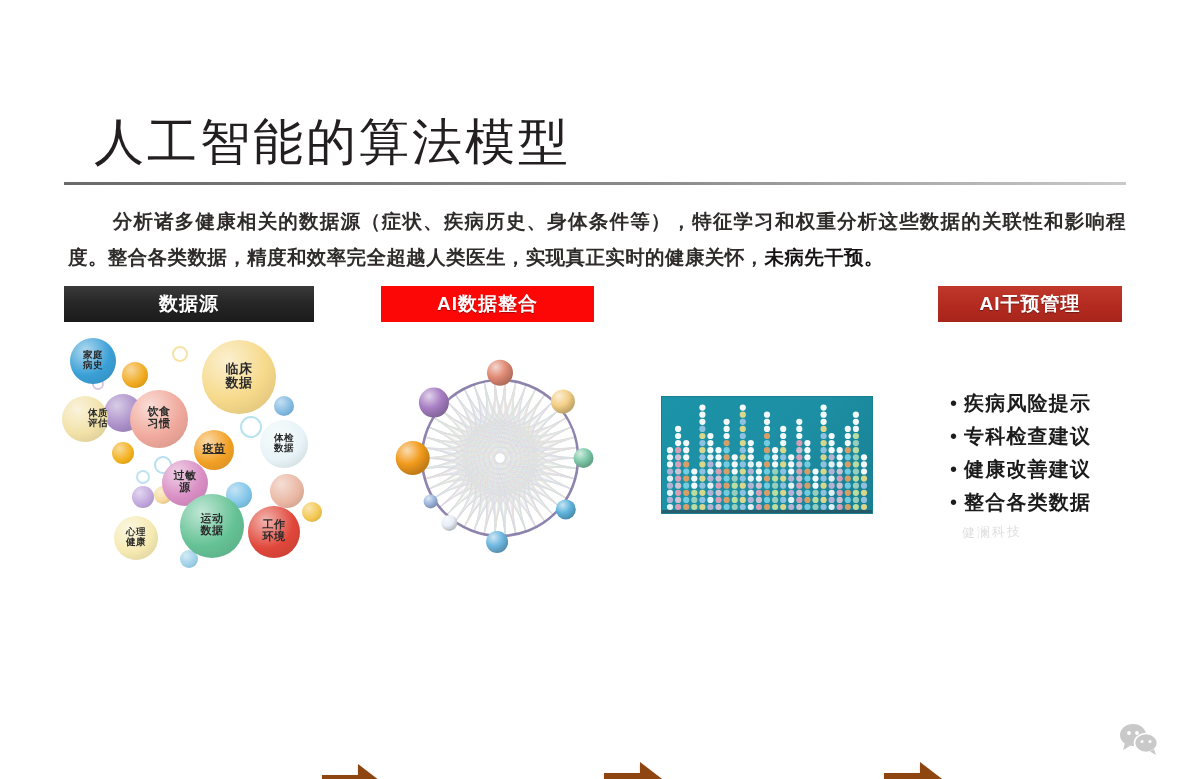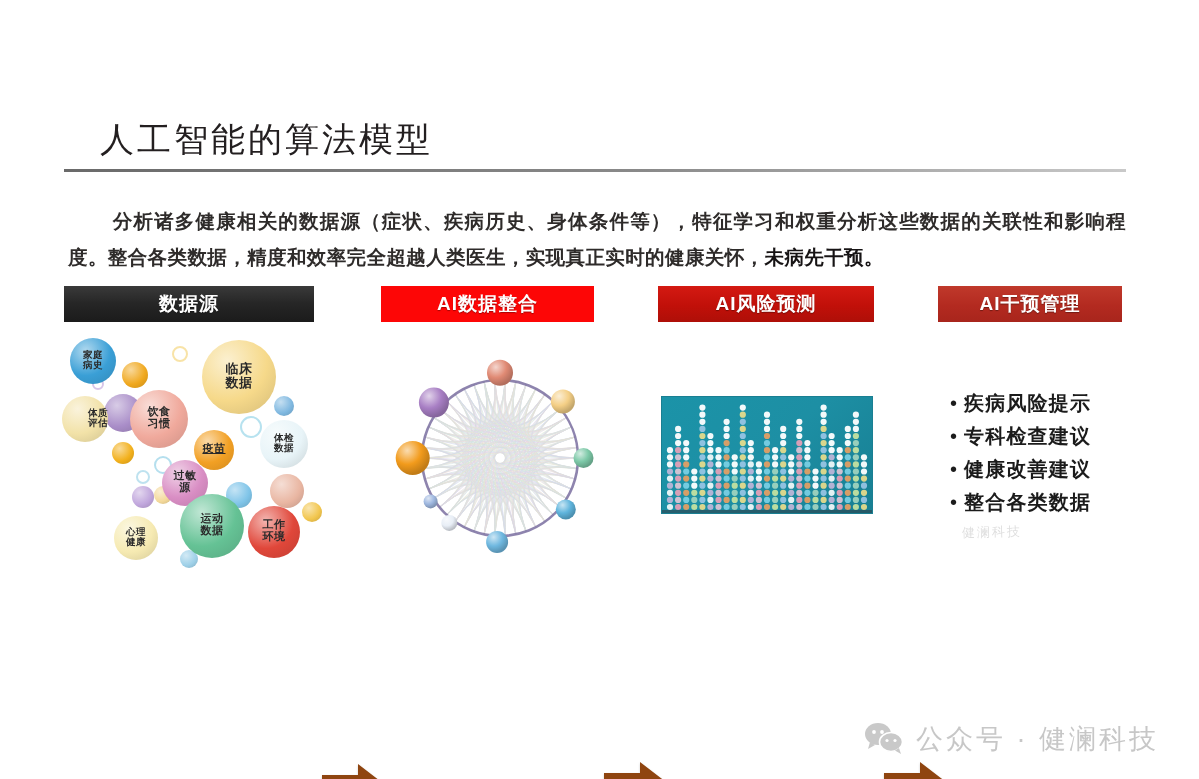--- a/index.html
+++ b/index.html
@@ -23,27 +23,27 @@
   }
 
   
   .title-block {
     position: absolute;
     left: 64px;
     top: 112px;
     width: 1062px;
   }
   .slide-title {
-    font-size: 34px;
+    font-size: 50px;
     font-weight: 400;
     color: #231f20;
     letter-spacing: 3px;
     line-height: 1.15;
     padding-left: 28px;
-    margin: 8px;
+    margin: 2px;
     font-family: "Liberation Sans", "DejaVu Sans", sans-serif;
   }
   .title-rule {
     margin-top: 10px;
     height: 3px;
     background: linear-gradient(to right, #6a6a6a 0%, #8a8a8a 55%, #c9c9c9 100%);
     width: 100%;
   }
 
   
@@ -241,23 +241,20 @@
   <div class="body-para">
     <span class="indent"></span><span>分析诸多健康相关的数据源（症状、疾病历史、身体条件等），特征学习和权重分析这些数据的关联性和</span><span>影响程度。整合各类数据，精度和效率完全超越人类医生，实现真正实时的健康关怀，</span><b>未病先干预。</b>
   </div>
 
   <div class="band">
     <div class="band-box b1">
       <span>数据源</span>
     </div>
     <div class="band-box b2">
       <span>AI数据整合</span>
-    </div>
-    <div class="band-box b3">
-      <span>AI风险预测</span>
     </div>
     <div class="band-box b4">
       <span>AI干预管理</span>
     </div>
   </div>
 
   <div class="panels">
 
     <div class="bubble-panel" id="bubblePanel">
         <div class="bubble" style="width: 26px; height: 26px; left: 60px; top: 28px; background: radial-gradient(circle at 34% 30%, rgb(248, 216, 154) 0%, rgb(240, 168, 30) 58%, rgb(197, 138, 25) 100%);"></div>
@@ -1097,16 +1094,15 @@
     <svg class="wechat-icon" width="40" height="34" viewBox="0 0 40 34">
       <ellipse cx="14" cy="12" rx="13" ry="11" fill="#c9c9c9"></ellipse>
       <polygon points="6,20 4,27 11,23" fill="#c9c9c9"></polygon>
       <circle cx="10" cy="10" r="1.9" fill="#ffffff"></circle>
       <circle cx="18" cy="10" r="1.9" fill="#ffffff"></circle>
       <ellipse cx="27" cy="20" rx="11.5" ry="9.5" fill="#c9c9c9" stroke="#ffffff" stroke-width="1.6"></ellipse>
       <polygon points="35,26 37,32 31,28.5" fill="#c9c9c9"></polygon>
       <circle cx="23" cy="18.5" r="1.6" fill="#ffffff"></circle>
       <circle cx="31" cy="18.5" r="1.6" fill="#ffffff"></circle>
     </svg>
-    <span class="footer-text">公众号 · 健澜科技</span>
   </div>
 
 </div>
 
 </body></html>

